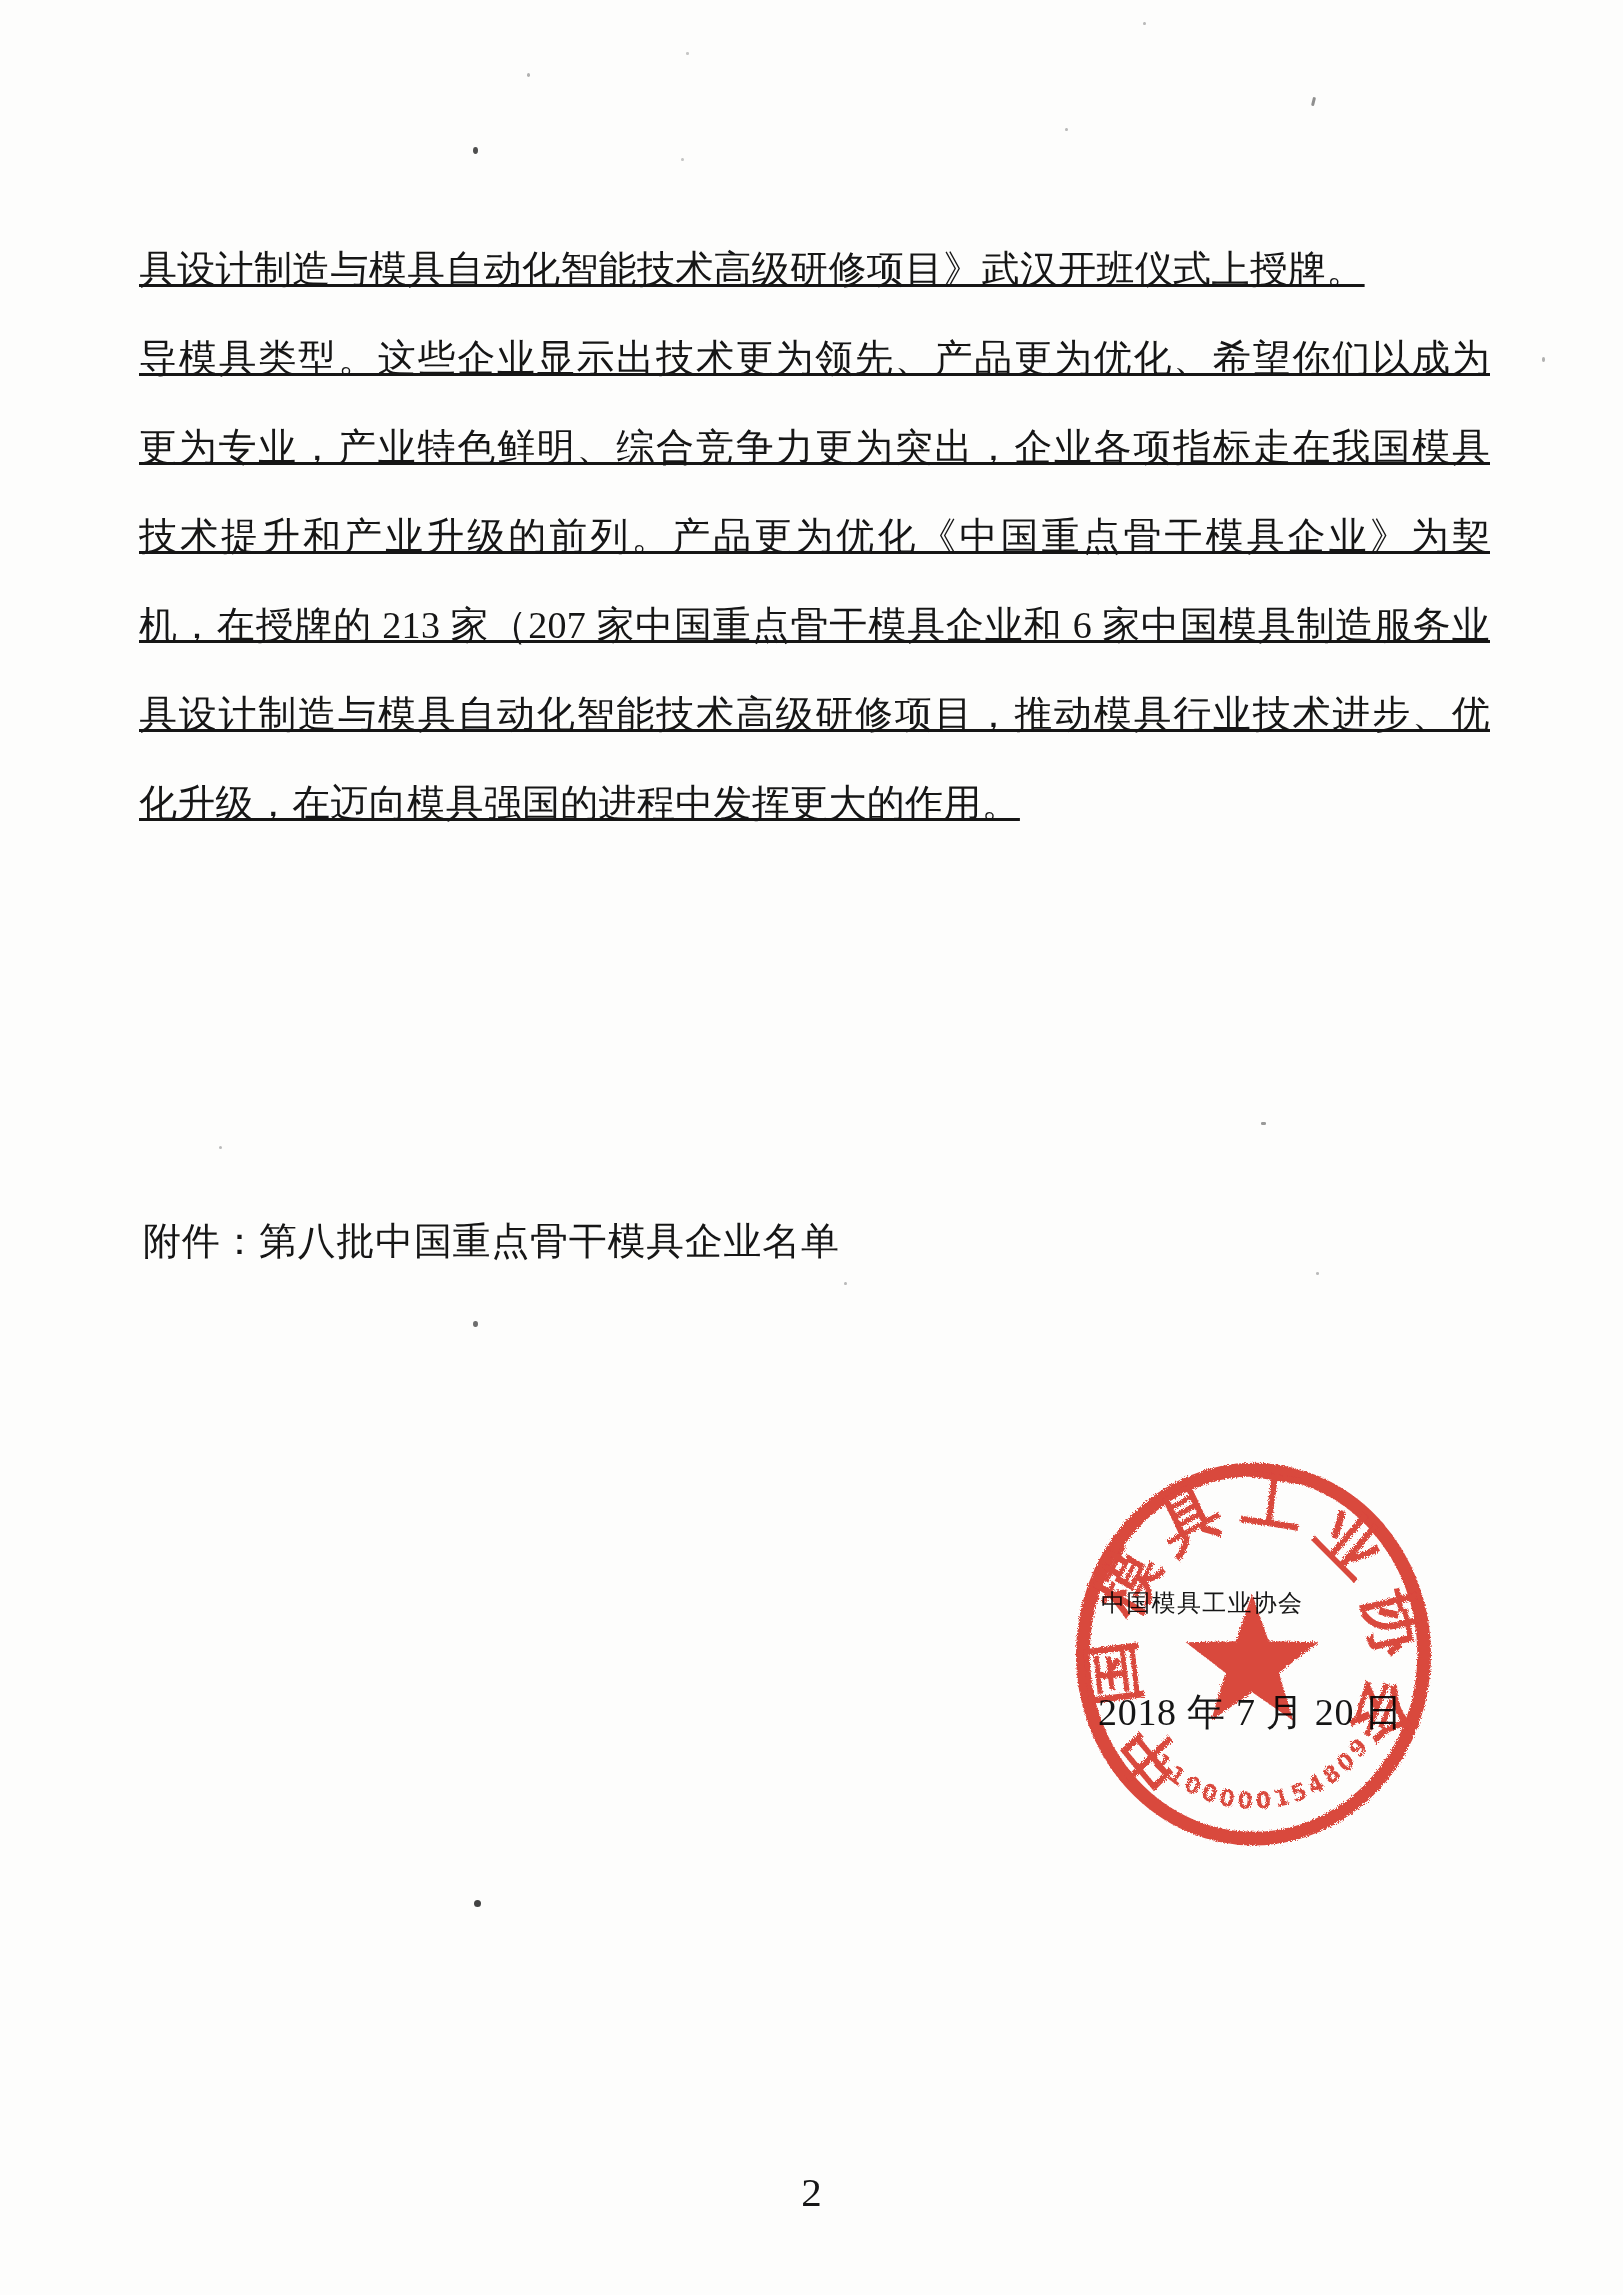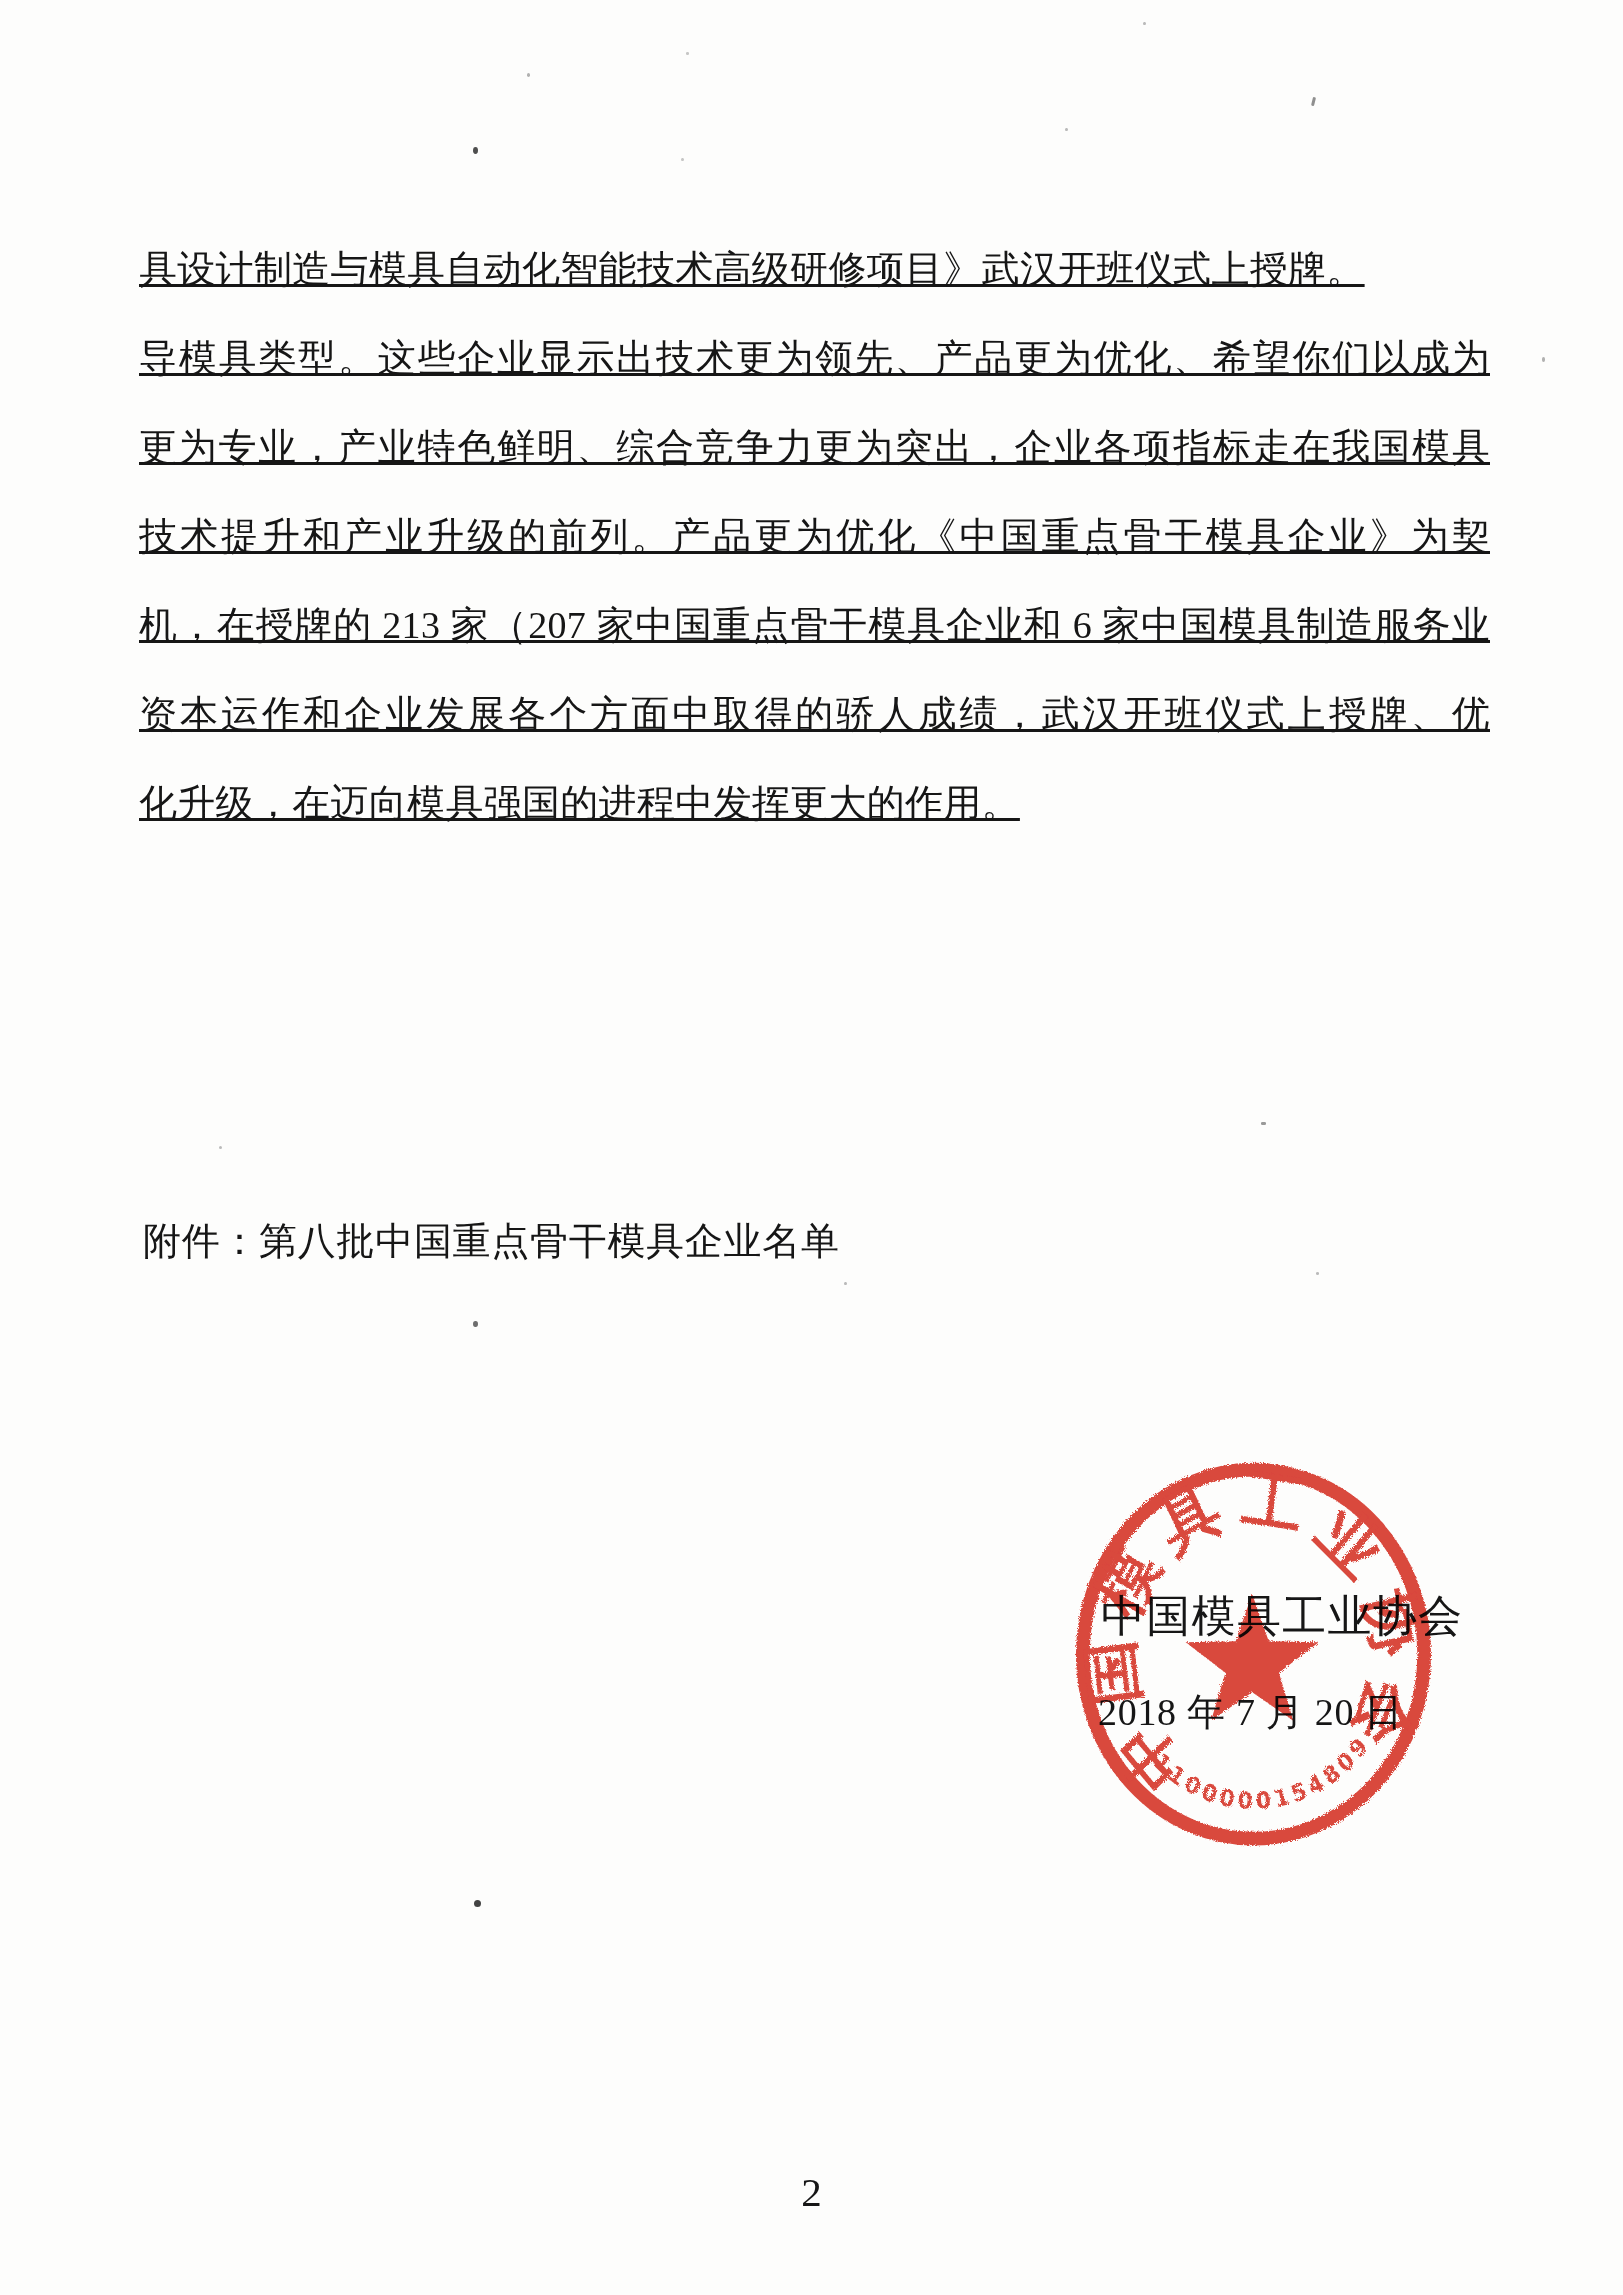--- a/index.html
+++ b/index.html
@@ -22,21 +22,21 @@
   .indent{text-indent:76px;}
 
   .attachment{
     position:absolute;left:143px;top:1215px;width:1178px;
     font-size:38px;line-height:52px;letter-spacing:0.7px;
   }
 
   
   .sig-org{
     position:absolute;left:1101px;top:1587px;
-    font-size:44px;letter-spacing:1.3px;z-index:3;
+    font-size:24px;letter-spacing:1.3px;z-index:3;
     mix-blend-mode:multiply;
   }
   .sig-date{
     position:absolute;left:1098px;top:1687px;
     font-size:38px;letter-spacing:0.7px;z-index:3;
     mix-blend-mode:multiply;
   }
 
   
   .seal-svg{
@@ -66,21 +66,21 @@
 <body style="--seal-color: #d93a2f;">
 
 <div class="page">
 
   <div class="body-text">
     <div class="line">具设计制造与模具自动化智能技术高级研修项目》武汉开班仪式上授牌。</div>
     <div class="line just">导模具类型。这些企业显示出技术更为领先、产品更为优化、希望你们以成为</div>
     <div class="line just">更为专业，产业特色鲜明、综合竞争力更为突出，企业各项指标走在我国模具</div>
     <div class="line just">技术提升和产业升级的前列。产品更为优化《中国重点骨干模具企业》为契</div>
     <div class="line just">机，在授牌的 213 家（207 家中国重点骨干模具企业和 6 家中国模具制造服务业</div>
-    <div class="line just">资本运作和企业发展各个方面中取得的骄人成绩，武汉开班仪式上授牌、优</div>
+    <div class="line just">具设计制造与模具自动化智能技术高级研修项目，推动模具行业技术进步、优</div>
     <div class="line">化升级，在迈向模具强国的进程中发挥更大的作用。</div>
   </div>
 
   <div class="attachment">附件：第八批中国重点骨干模具企业名单</div>
 
   <div class="sig-org">中国模具工业协会</div>
   <div class="sig-date">2018 年 7 月 20 日</div>
 
   <svg class="seal-svg" viewBox="0 0 570 610">
     <defs>

